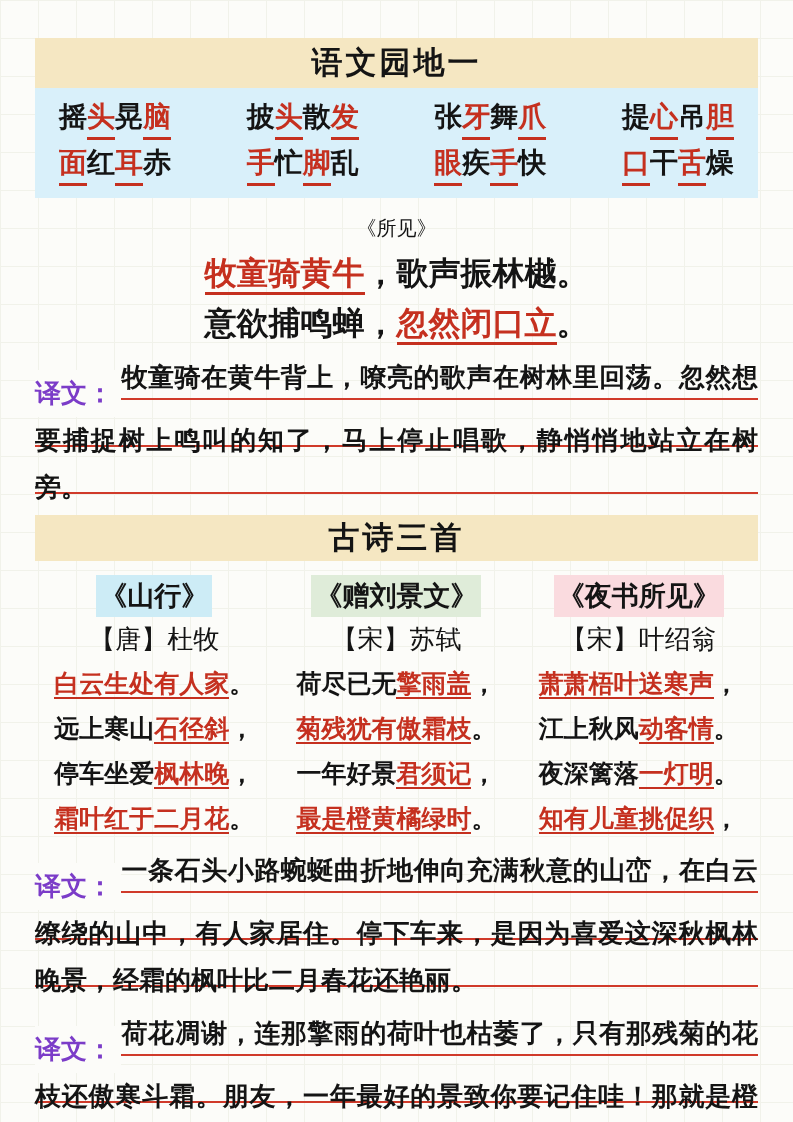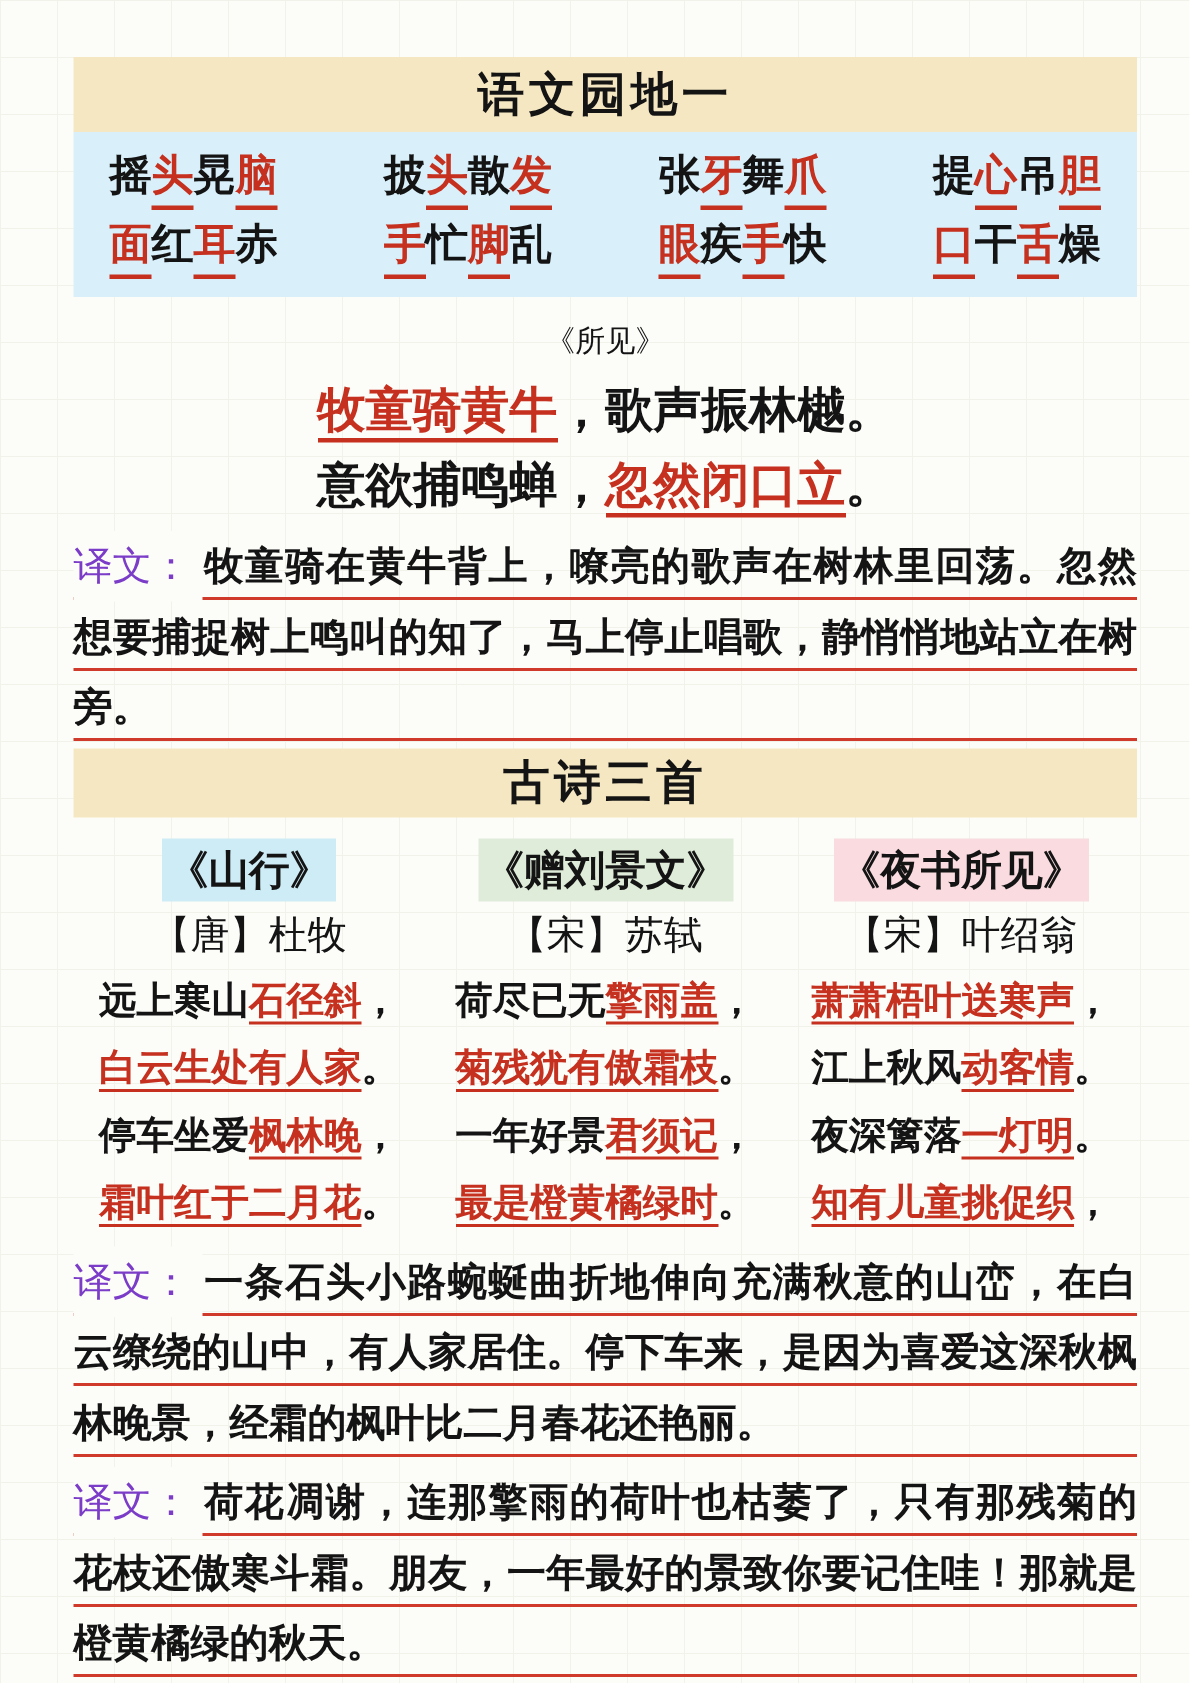--- a/index.html
+++ b/index.html
@@ -2,21 +2,21 @@
 <html><head>
 <meta charset="utf-8">
 <style>
   html,body{margin:0;padding:0;background:#ffffff;}
   .sheet{
     position:relative;
     width:793px;height:1122px;
     margin:0 auto;
     overflow:hidden;
     box-sizing:border-box;
-    padding:38px 35px 10px 49px;
+    padding:38px 35px 10px 35px;
     display:flex;flex-direction:column;
     font-family:"Liberation Sans",sans-serif;
     color:#141414;
     background-color:#fcfcf9;
     background-image:
       linear-gradient(#f1f2ea 1px, transparent 1px),
       linear-gradient(90deg,#f1f2ea 1px, transparent 1px);
     background-size:38px 38px;
   }
   
@@ -53,22 +53,23 @@
     text-align:justify;
     text-justify:inter-ideograph;
     margin-top:6px;
     background-image:repeating-linear-gradient(
       to bottom, transparent 0 44px, #d03a2a 44px 46px, transparent 46px 47px);
   }
   .trans-label{
     display:inline-block;vertical-align:top;
     height:47px;line-height:47px;
     background:#fcfcf9;
-    color:#7b3cc8;font-weight:400;
+    color:#7b3cc8;font-weight:700;
     padding-right:8px;
+    margin-top:16px;
   }
   
   .poems-grid{
     display:flex;justify-content:space-between;
     margin-top:14px;
   }
   .poem-col{width:33%;text-align:center;}
   .poem-title{
     display:inline-block;
     font-size:27px;font-weight:800;
@@ -111,22 +112,22 @@
   <div id="trans-first">
       <div class="trans"><span class="trans-label">译文：</span><span class="trans-text">牧童骑在黄牛背上，嘹亮的歌声在树林里回荡。忽然想要捕捉树上鸣叫的知了，马上停止唱歌，静悄悄地站立在树旁。</span></div>
     </div>
 
   <div class="banner second">古诗三首</div>
 
   <div class="poems-grid" id="poems-grid">
       <div class="poem-col">
         <div><span class="poem-title" style="background: rgb(205, 236, 246);">《山行》</span></div>
         <div class="poem-author">【唐】杜牧</div>
+        <div class="poem-line"><span class="rd">白云生处有人家</span><span class="bk">。</span></div>
         <div class="poem-line"><span class="bk">远上寒山</span><span class="rd">石径斜</span><span class="bk">，</span></div>
-        <div class="poem-line"><span class="rd">白云生处有人家</span><span class="bk">。</span></div>
         <div class="poem-line"><span class="bk">停车坐爱</span><span class="rd">枫林晚</span><span class="bk">，</span></div>
         <div class="poem-line"><span class="rd">霜叶红于二月花</span><span class="bk">。</span></div>
       </div>
       <div class="poem-col">
         <div><span class="poem-title" style="background: rgb(223, 236, 217);">《赠刘景文》</span></div>
         <div class="poem-author">【宋】苏轼</div>
         <div class="poem-line"><span class="bk">荷尽已无</span><span class="rd">擎雨盖</span><span class="bk">，</span></div>
         <div class="poem-line"><span class="rd">菊残犹有傲霜枝</span><span class="bk">。</span></div>
         <div class="poem-line"><span class="bk">一年好景</span><span class="rd">君须记</span><span class="bk">，</span></div>
         <div class="poem-line"><span class="rd">最是橙黄橘绿时</span><span class="bk">。</span></div>

